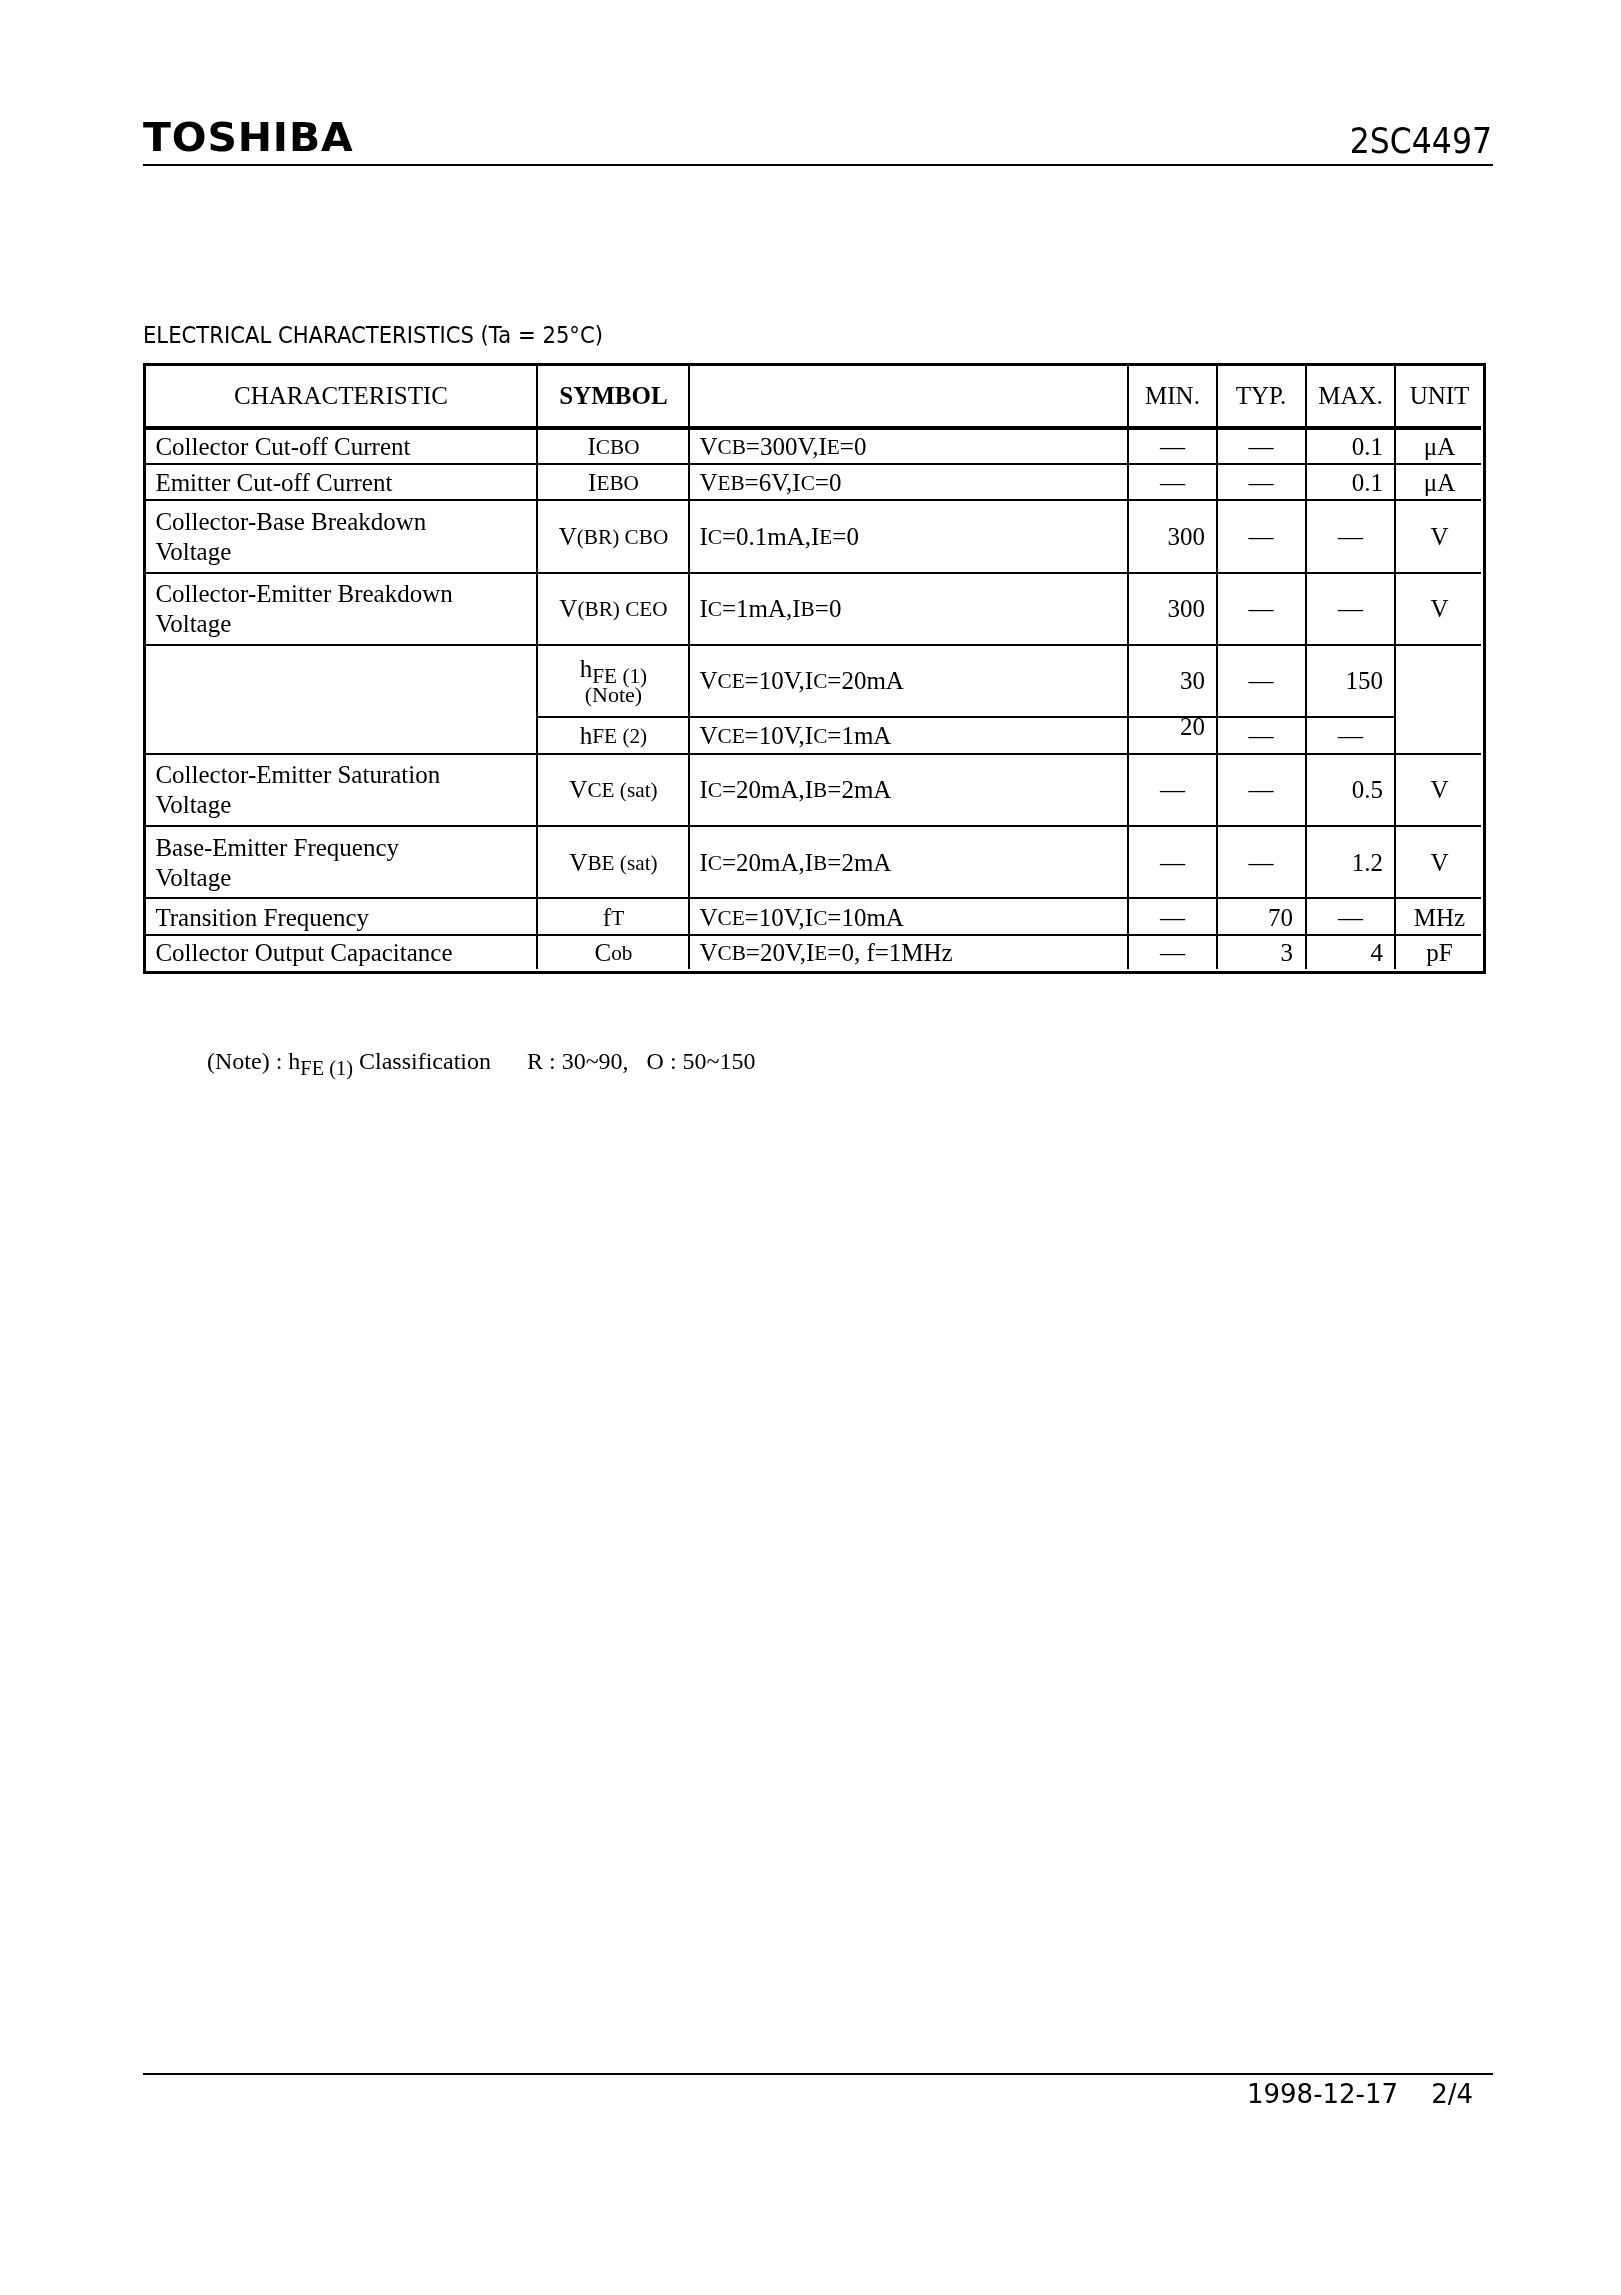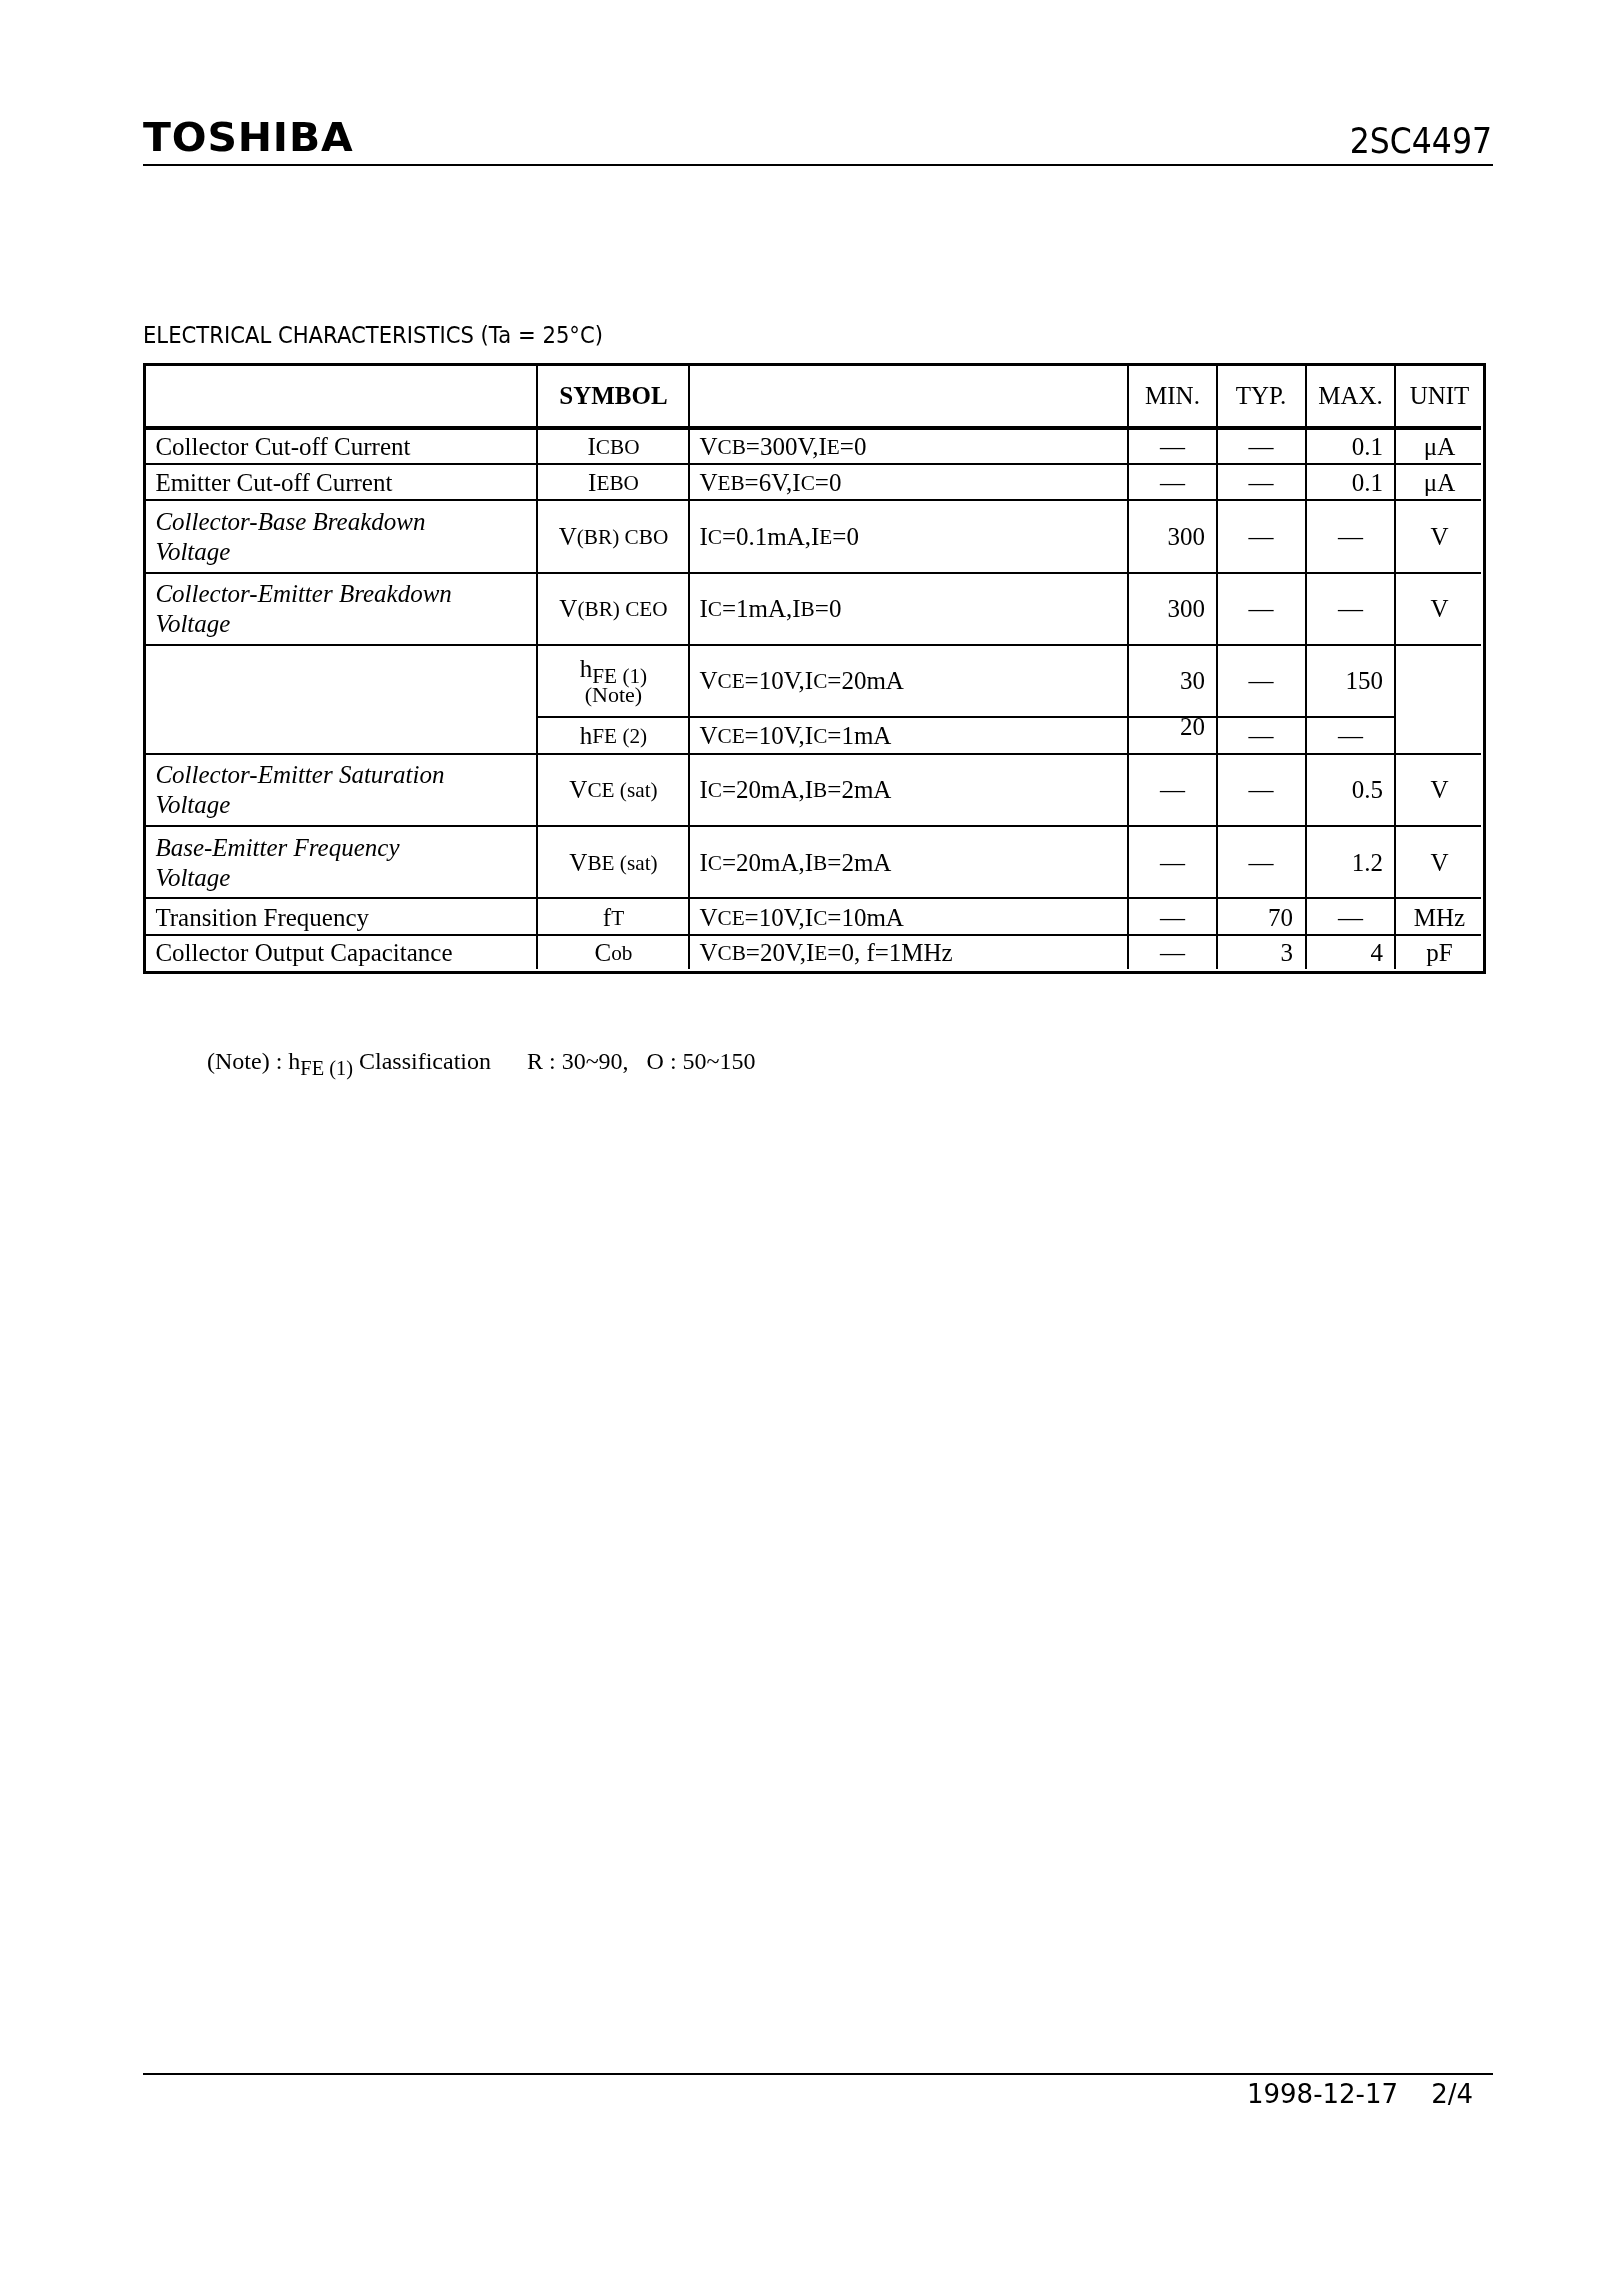--- a/index.html
+++ b/index.html
@@ -9,21 +9,21 @@
   .part-no { position: absolute; right: 130px; top: 121px; font-family: "DejaVu Sans", sans-serif; font-size: 35px; transform: scaleX(0.9); transform-origin: right; }
   .header-rule { position: absolute; left: 143px; top: 164px; width: 1350px; height: 2.4px; background: #000; }
 
   .section-title { position: absolute; left: 143px; top: 322px; font-family: "DejaVu Sans", sans-serif; font-size: 23px; transform: scaleX(0.92); transform-origin: left; white-space: nowrap; }
 
   .tbl { position: absolute; left: 143px; top: 363px; width: 1343px; height: 611px; border: 3.9px solid #000; box-sizing: border-box; }
   .cell { position: absolute; box-sizing: border-box; display: flex; align-items: center; font-family: "Liberation Serif", "DejaVu Serif", serif; font-size: 25px; line-height: 1.2; white-space: nowrap; }
   .cell.center { justify-content: center; text-align: center; }
   .cell.right { justify-content: flex-end; padding-right: 11px; }
   .cell.left { justify-content: flex-start; padding-left: 9.4px; }
-  .cell .two-line { display: block; font-style: italic; }
+  .cell .two-line { display: block; }
   .hline { position: absolute; height: 2.4px; background: #000; }
   .hline.thick { height: 3.9px; }
   .vline { position: absolute; width: 2.4px; background: #000; }
   sub { font-size: 0.85em; vertical-align: -0.3em; line-height: 0; }
 
   .note { position: absolute; left: 207px; top: 1048px; font-family: "Liberation Serif", "DejaVu Serif", serif; font-size: 24px; white-space: pre; }
   .footer-rule { position: absolute; left: 143px; top: 2073px; width: 1350px; height: 2.4px; background: #000; }
   .footer-text { position: absolute; right: 149px; top: 2079px; font-family: "DejaVu Sans", sans-serif; font-size: 26px; white-space: pre; }
 </style>
 </head>
@@ -48,20 +48,21 @@
   <div class="hline" style="left:0; width:1335px; top:97px;"></div>
   <div class="hline" style="left:0; width:1335px; top:133px;"></div>
   <div class="hline" style="left:0; width:1335px; top:206px;"></div>
   <div class="hline" style="left:0; width:1335px; top:278px;"></div>
   <div class="hline" style="left:390px; width:860px; top:350px;"></div>
   <div class="hline" style="left:0; width:1335px; top:387px;"></div>
   <div class="hline" style="left:0; width:1335px; top:459px;"></div>
   <div class="hline" style="left:0; width:1335px; top:531px;"></div>
   <div class="hline" style="left:0; width:1335px; top:568px;"></div>
 
+  <div class="cell center" style="left:0; top:0; width:390px; height:60px;">CHARACTERISTIC</div>
   <div class="cell center" style="left:393px; top:0; width:149px; height:60px;font-weight:bold;">SYMBOL</div>
   <div class="cell center" style="left:983px; top:0; width:87px; height:60px;">MIN.</div>
   <div class="cell center" style="left:1072px; top:0; width:86px; height:60px;">TYP.</div>
   <div class="cell center" style="left:1161px; top:0; width:87px; height:60px;">MAX.</div>
   <div class="cell center" style="left:1251px; top:0; width:85px; height:60px;">UNIT</div>
 
   <div class="cell left" style="left:0; top:64px; width:390px; height:33px;">Collector Cut-off Current</div>
   <div class="cell center" style="left:393px; top:64px; width:149px; height:33px;">
       <span>I</span>
       <sub>CBO</sub>

